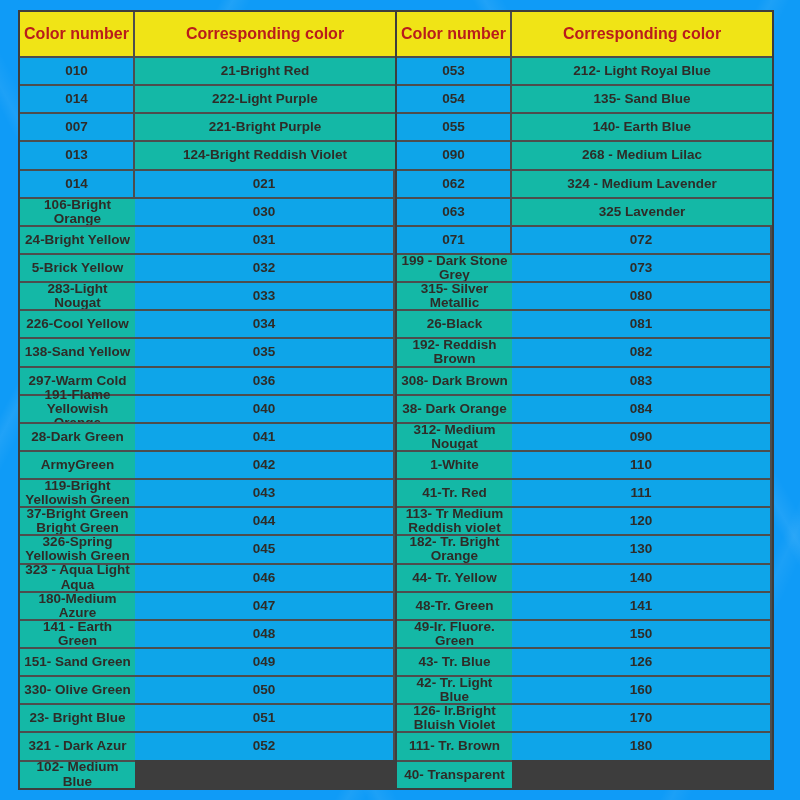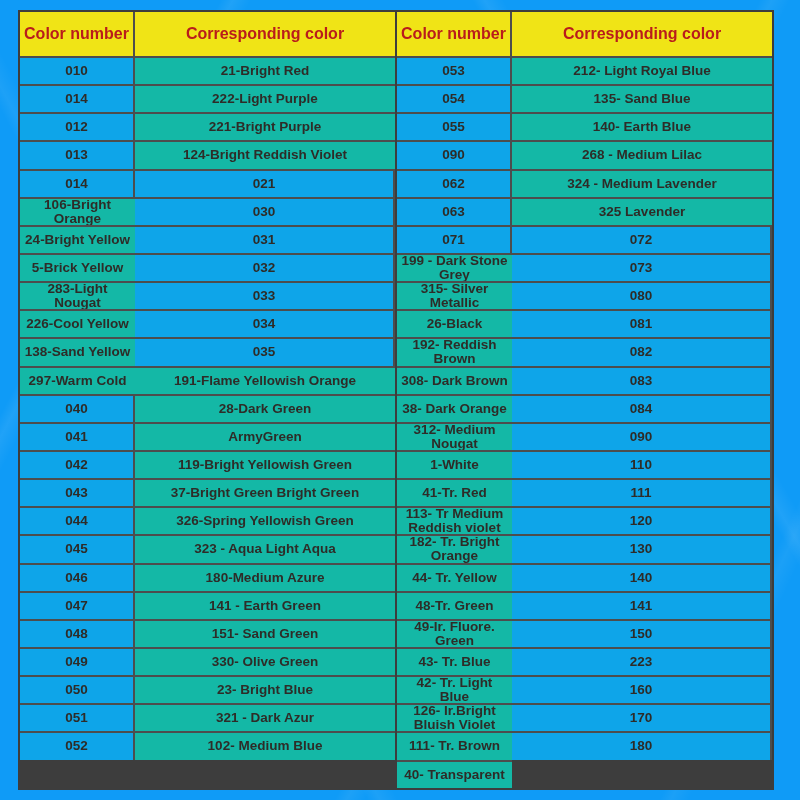--- a/index.html
+++ b/index.html
@@ -59,39 +59,40 @@
 <body>
 
 <div class="tables-wrap">
   <div class="color-table left">
       <div class="cell header num">Color number</div>
       <div class="cell header name">Corresponding color</div>
       <div class="cell num">010</div>
       <div class="cell name">21-Bright Red</div>
       <div class="cell num">014</div>
       <div class="cell name">222-Light Purple</div>
-      <div class="cell num">012</div>
+      <div class="cell num">007</div>
       <div class="cell name">221-Bright Purple</div>
       <div class="cell num">013</div>
       <div class="cell name">124-Bright Reddish Violet</div>
       <div class="cell num">014</div>
       <div class="cell num">021</div>
       <div class="cell name">106-Bright Orange</div>
       <div class="cell num">030</div>
       <div class="cell name">24-Bright Yellow</div>
       <div class="cell num">031</div>
       <div class="cell name">5-Brick Yellow</div>
       <div class="cell num">032</div>
       <div class="cell name">283-Light Nougat</div>
       <div class="cell num">033</div>
       <div class="cell name">226-Cool Yellow</div>
       <div class="cell num">034</div>
       <div class="cell name">138-Sand Yellow</div>
       <div class="cell num">035</div>
       <div class="cell name">297-Warm Cold</div>
+      <div class="cell num">036</div>
       <div class="cell name">191-Flame Yellowish Orange</div>
       <div class="cell num">040</div>
       <div class="cell name">28-Dark Green</div>
       <div class="cell num">041</div>
       <div class="cell name">ArmyGreen</div>
       <div class="cell num">042</div>
       <div class="cell name">119-Bright Yellowish Green</div>
       <div class="cell num">043</div>
       <div class="cell name">37-Bright Green Bright Green</div>
       <div class="cell num">044</div>
@@ -152,21 +153,21 @@
       <div class="cell num">120</div>
       <div class="cell name">182- Tr. Bright Orange</div>
       <div class="cell num">130</div>
       <div class="cell name">44- Tr. Yellow</div>
       <div class="cell num">140</div>
       <div class="cell name">48-Tr. Green</div>
       <div class="cell num">141</div>
       <div class="cell name">49-Ir. Fluore. Green</div>
       <div class="cell num">150</div>
       <div class="cell name">43- Tr. Blue</div>
-      <div class="cell num">223</div>
+      <div class="cell num">126</div>
       <div class="cell name">42- Tr. Light Blue</div>
       <div class="cell num">160</div>
       <div class="cell name">126- Ir.Bright Bluish Violet</div>
       <div class="cell num">170</div>
       <div class="cell name">111- Tr. Brown</div>
       <div class="cell num">180</div>
       <div class="cell name">40- Transparent</div>
     </div>
 </div>
 

